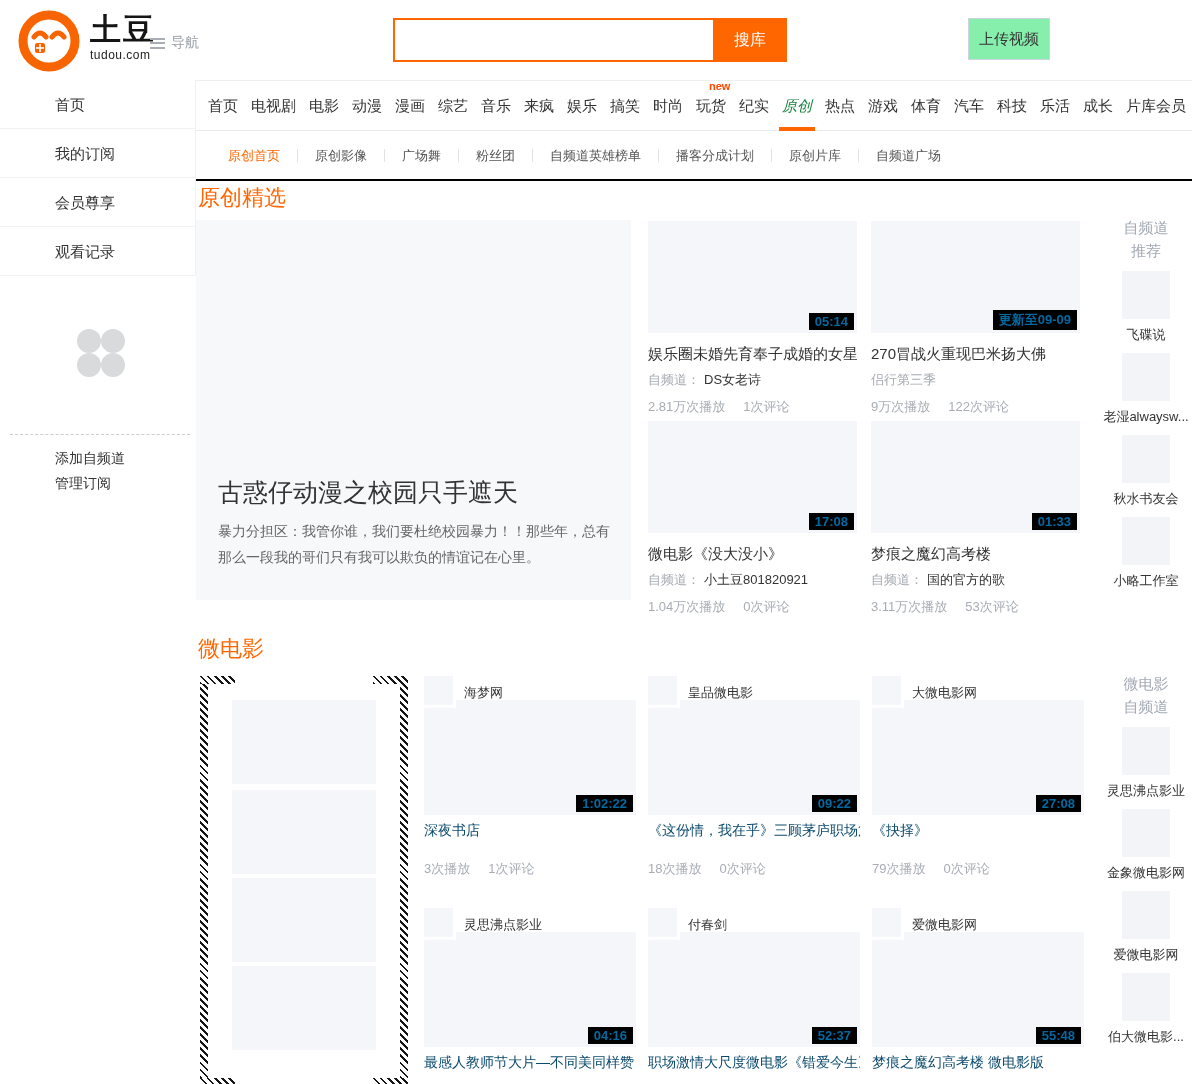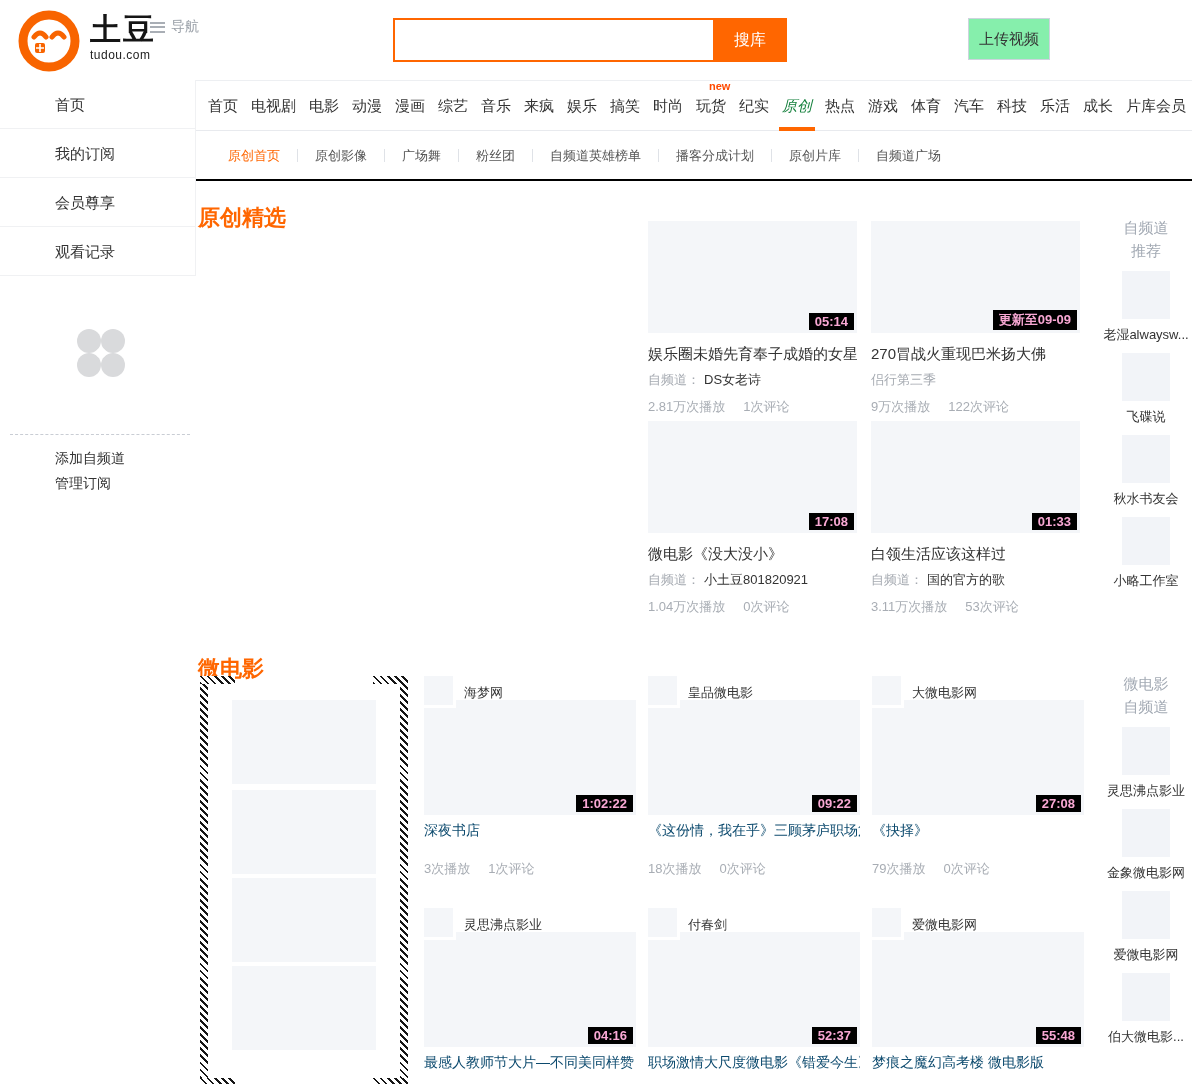--- a/index.html
+++ b/index.html
@@ -5,21 +5,21 @@
   * { margin:0; padding:0; box-sizing:border-box; }
   body { background:#fff; font-family:"Liberation Sans","DejaVu Sans",sans-serif; }
   .page { position:relative; width:1192px; height:1084px; background:#fff; overflow:hidden; }
 
   
   .logo { position:absolute; left:18px; top:10px; display:flex; align-items:flex-start; cursor:pointer; }
   .logo svg { display:block; }
   .logo-text { margin-left:10px; margin-top:4px; }
   .logo-title { font-size:31px; font-weight:bold; color:#151515; line-height:32px; letter-spacing:2px; }
   .logo-domain { font-size:12px; color:#222; margin-top:2px; letter-spacing:.5px; }
-  .nav-toggle { position:absolute; left:150px; top:18px; display:flex; align-items:center; cursor:pointer; }
+  .nav-toggle { position:absolute; left:150px; top:34px; display:flex; align-items:center; cursor:pointer; }
   .burger { width:15px; height:11px; display:flex; flex-direction:column; justify-content:space-between; }
   .burger i { display:block; height:2px; background:#a9aeb5; }
   .nav-toggle-label { font-size:14px; color:#9aa0a8; margin-left:6px; }
   .searchbar { position:absolute; left:393px; top:18px; display:flex; }
   .search-input { width:320px; height:44px; border:2px solid #ff6600; border-right:none; outline:none; padding:0 10px; font-size:15px; color:#333; }
   .search-btn { width:74px; height:44px; background:#ff6600; color:#fff; border:none; font-size:16px; cursor:pointer; font-family:inherit; }
   .upload-btn { position:absolute; left:968px; top:18px; width:82px; height:42px; background:#86efac; border:1px solid #cdd4de; color:#333; font-size:15px; cursor:pointer; font-family:inherit; }
 
   
   .side-menu { position:absolute; left:0; top:80px; width:196px; list-style:none; border-right:1px solid #f0f1f3; }
@@ -37,31 +37,31 @@
   .new-badge { position:absolute; top:-1px; left:13px; font-size:11px; font-weight:bold; color:#ff4a00; line-height:11px; }
   .topnav .right { margin-left:auto; gap:15px;text-align:center; }
 
   
   .subnav { position:absolute; left:196px; top:132px; width:996px; height:49px; border-bottom:2px solid #000000; display:flex; align-items:center; padding-left:15px; }
   .subnav span.item { font-size:13px; color:#555; padding:0 17px; cursor:pointer; white-space:nowrap; }
   .subnav span.item.active { color:#ff6600; }
   .subnav i.sep { width:1px; height:13px; background:#dfe2e7; }
 
   
-  .sec-h { position:absolute; left:198px; font-size:22px; font-weight:bold; color:#ff6600;margin-top:20px; }
+  .sec-h { position:absolute; left:198px; font-size:22px; font-weight:normal; color:#ff6600; }
 
   
   .hero { position:absolute; left:196px; top:220px; width:435px; height:380px; background:#f7f8fa; cursor:pointer; }
   .hero-title { position:absolute; left:22px; top:256px; font-size:25px; color:#333; }
   .hero-desc { position:absolute; left:22px; top:298px; width:392px; font-size:14px; color:#666; line-height:26px; }
 
   
   .vcard { position:absolute; width:209px; cursor:pointer; }
   .vthumb { position:relative; width:209px; height:112px; background:#f4f6f9; }
-  .dur { position:absolute; right:3px; bottom:3px; background:#000; color:#f9a8d4; font-size:13px; font-weight:bold; padding:1px 6px; }
+  .dur { position:absolute; right:3px; bottom:3px; background:#000; color:#0369a1; font-size:13px; font-weight:bold; padding:1px 6px; }
   .vtitle { margin-top:12px; font-size:15px; color:#333; white-space:nowrap; overflow:hidden; }
   .vchan { margin-top:7px; font-size:13px; white-space:nowrap; overflow:hidden; }
   .vchan .lbl { color:#a5aab1; }
   .vchan .nm { color:#333; margin-left:4px; }
   .vchan .sub { color:#a5aab1; }
   .vstats { margin-top:9px; font-size:13px; color:#a8adb4; }
   .vstats span + span { margin-left:18px; }
 
   
   .rail { position:absolute; left:1100px; width:92px; text-align:center; }
@@ -192,20 +192,24 @@
       <i class="sep"></i>
     <span class="item">播客分成计划</span>
       <i class="sep"></i>
     <span class="item">原创片库</span>
       <i class="sep"></i>
     <span class="item">自频道广场</span>
   </div>
 
   <h2 class="sec-h" style="top:183px;">原创精选</h2>
 
+  <div class="hero">
+    <div class="hero-title">古惑仔动漫之校园只手遮天</div>
+    <div class="hero-desc">暴力分担区：我管你谁，我们要杜绝校园暴力！！那些年，总有那么一段我的哥们只有我可以欺负的情谊记在心里。</div>
+  </div>
 
   <div class="vcard" style="left:648px;top:221px;">
     <div class="vthumb">
         <span class="dur">05:14</span>
       </div>
     <div class="vtitle">娱乐圈未婚先育奉子成婚的女星</div>
     <div class="vchan"><span class="lbl">自频道：</span><span class="nm">DS女老诗</span></div>
     <div class="vstats"><span>2.81万次播放</span><span>1次评论</span></div>
   </div>
 
@@ -224,37 +228,37 @@
       </div>
     <div class="vtitle">微电影《没大没小》</div>
     <div class="vchan"><span class="lbl">自频道：</span><span class="nm">小土豆801820921</span></div>
     <div class="vstats"><span>1.04万次播放</span><span>0次评论</span></div>
   </div>
 
   <div class="vcard" style="left:871px;top:421px;">
     <div class="vthumb">
         <span class="dur">01:33</span>
       </div>
-    <div class="vtitle">白领生活应该这样过</div>
+    <div class="vtitle">梦痕之魔幻高考楼</div>
     <div class="vchan"><span class="lbl">自频道：</span><span class="nm">国的官方的歌</span></div>
     <div class="vstats"><span>3.11万次播放</span><span>53次评论</span></div>
   </div>
 
   <div class="rail" style="top:216px;">
     <div class="rail-title">
         <div>自频道</div>
         <div>推荐</div>
       </div>
     <div class="rail-item">
         <div class="rail-ava"></div>
+        <div class="rail-name">飞碟说</div>
+      </div>
+    <div class="rail-item">
+        <div class="rail-ava"></div>
         <div class="rail-name">老湿alwaysw...</div>
-      </div>
-    <div class="rail-item">
-        <div class="rail-ava"></div>
-        <div class="rail-name">飞碟说</div>
       </div>
     <div class="rail-item">
         <div class="rail-ava"></div>
         <div class="rail-name">秋水书友会</div>
       </div>
     <div class="rail-item">
         <div class="rail-ava"></div>
         <div class="rail-name">小略工作室</div>
       </div>
   </div>

